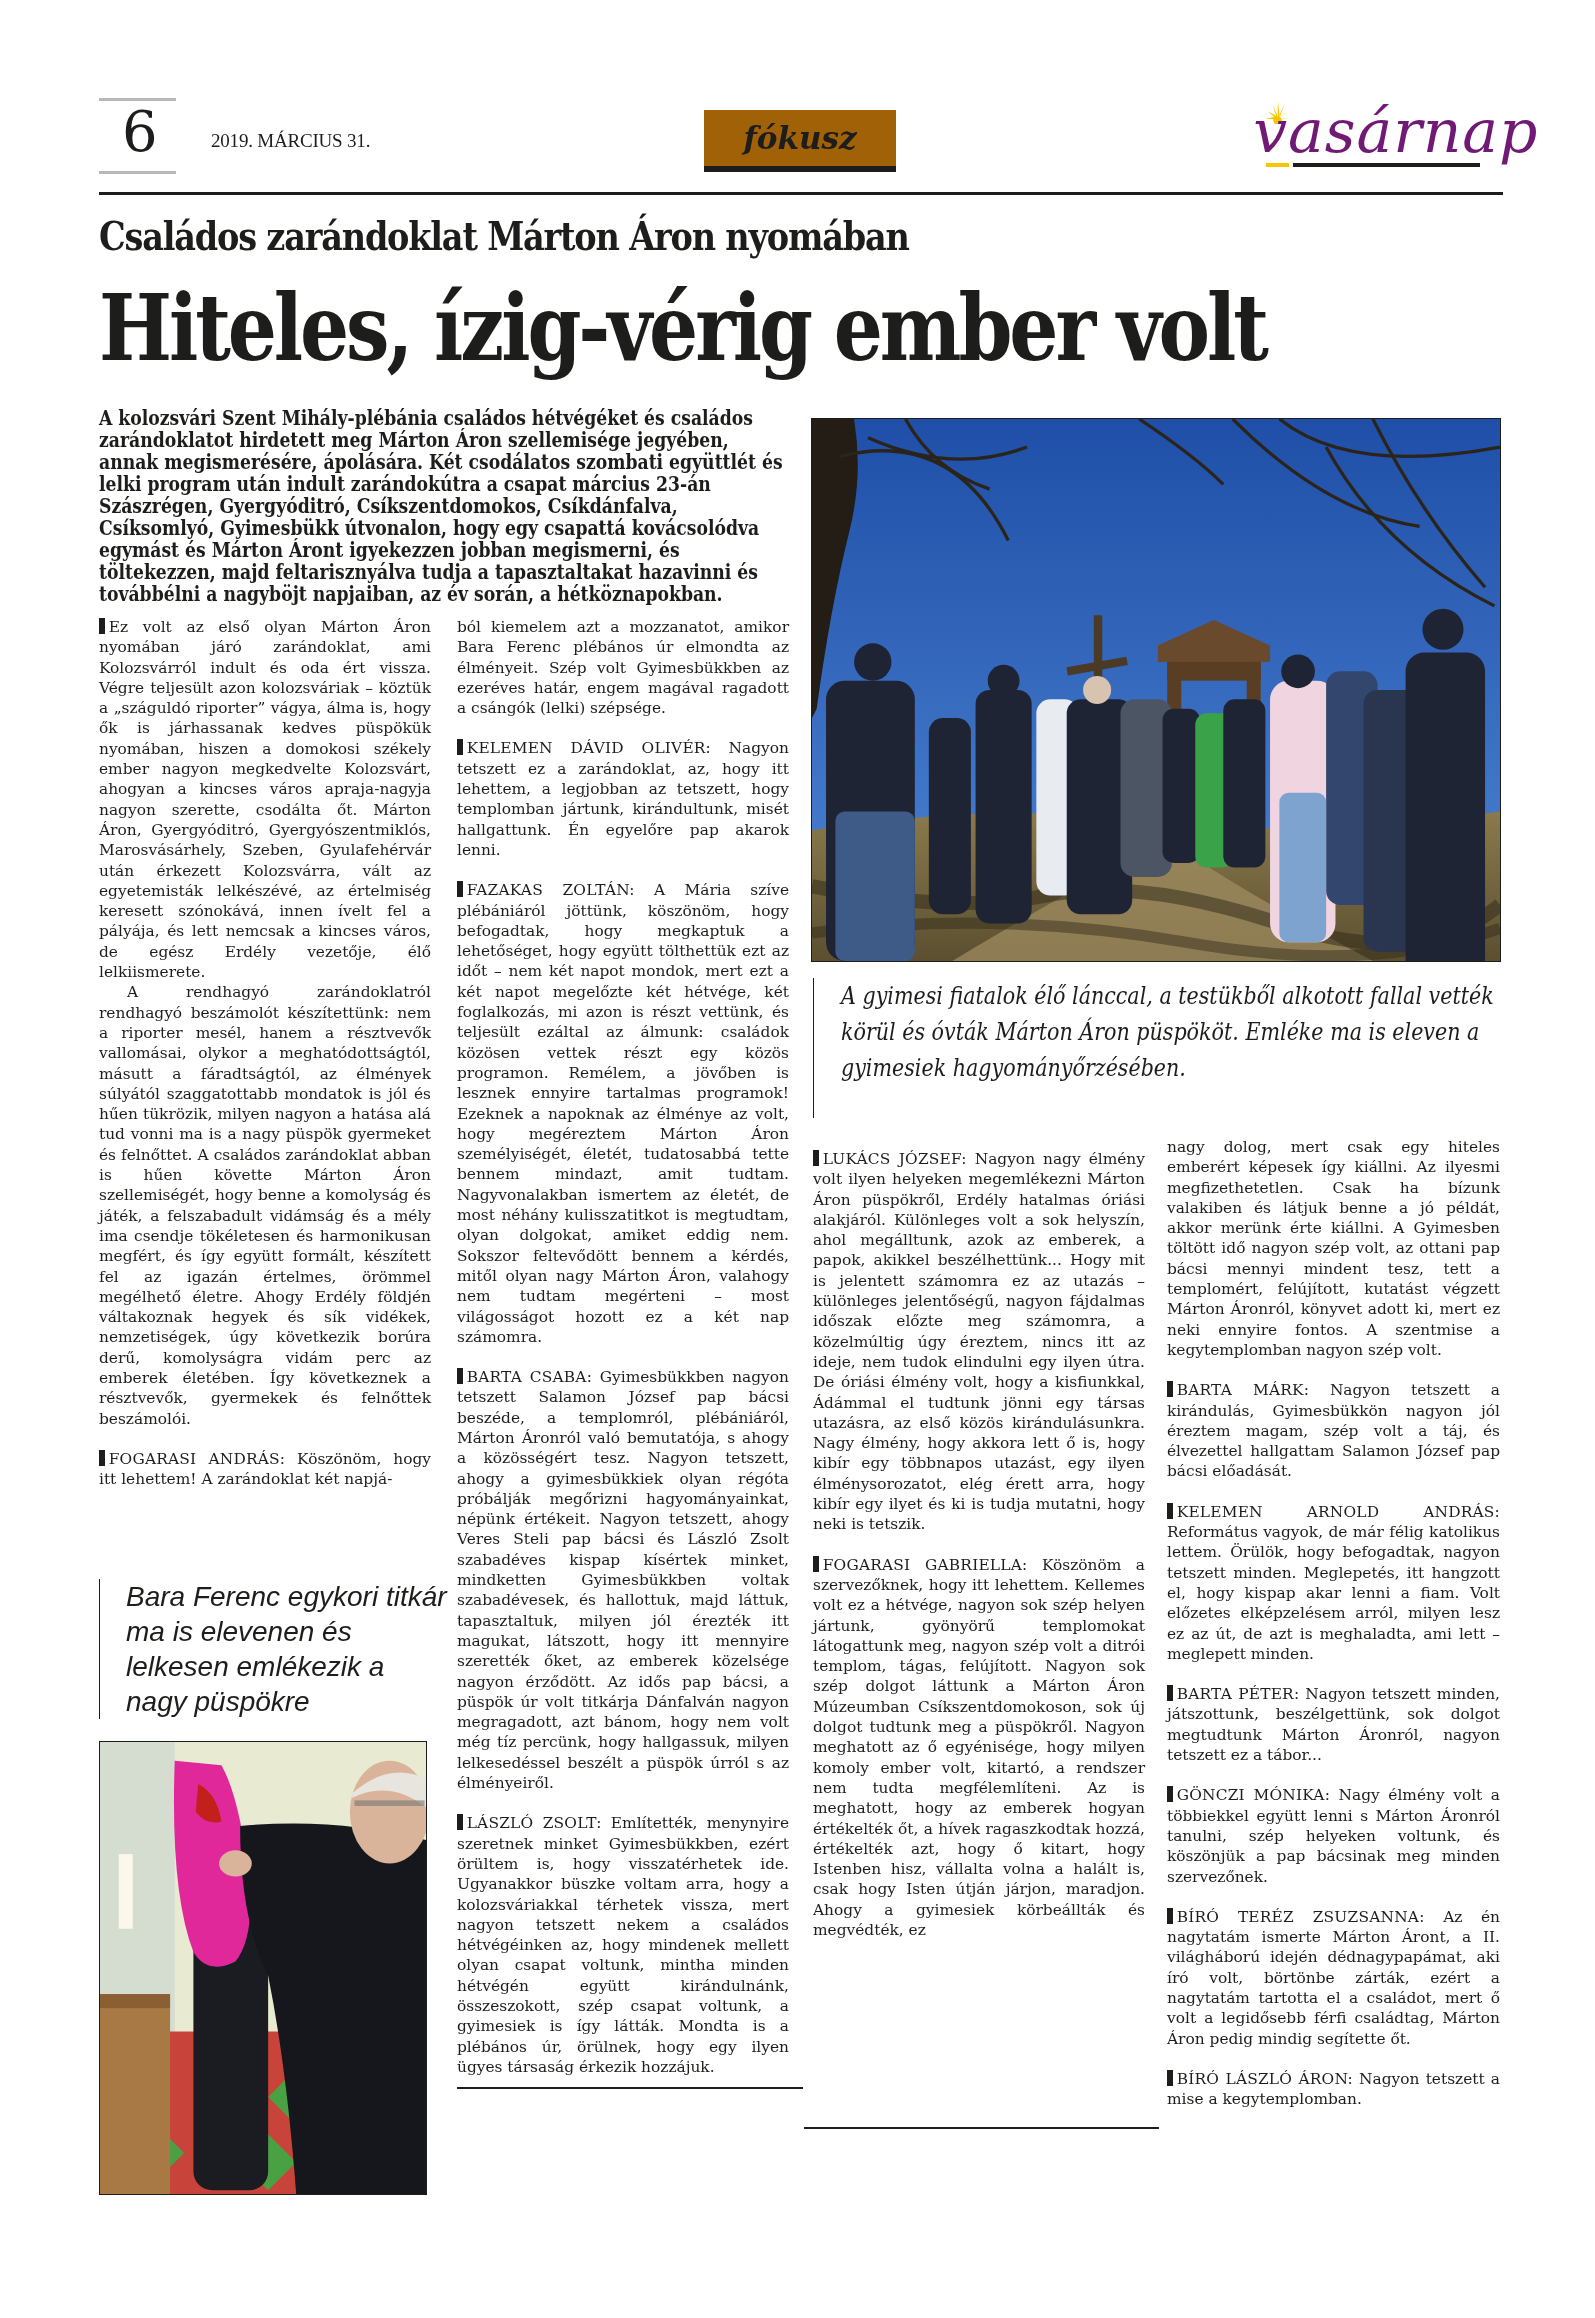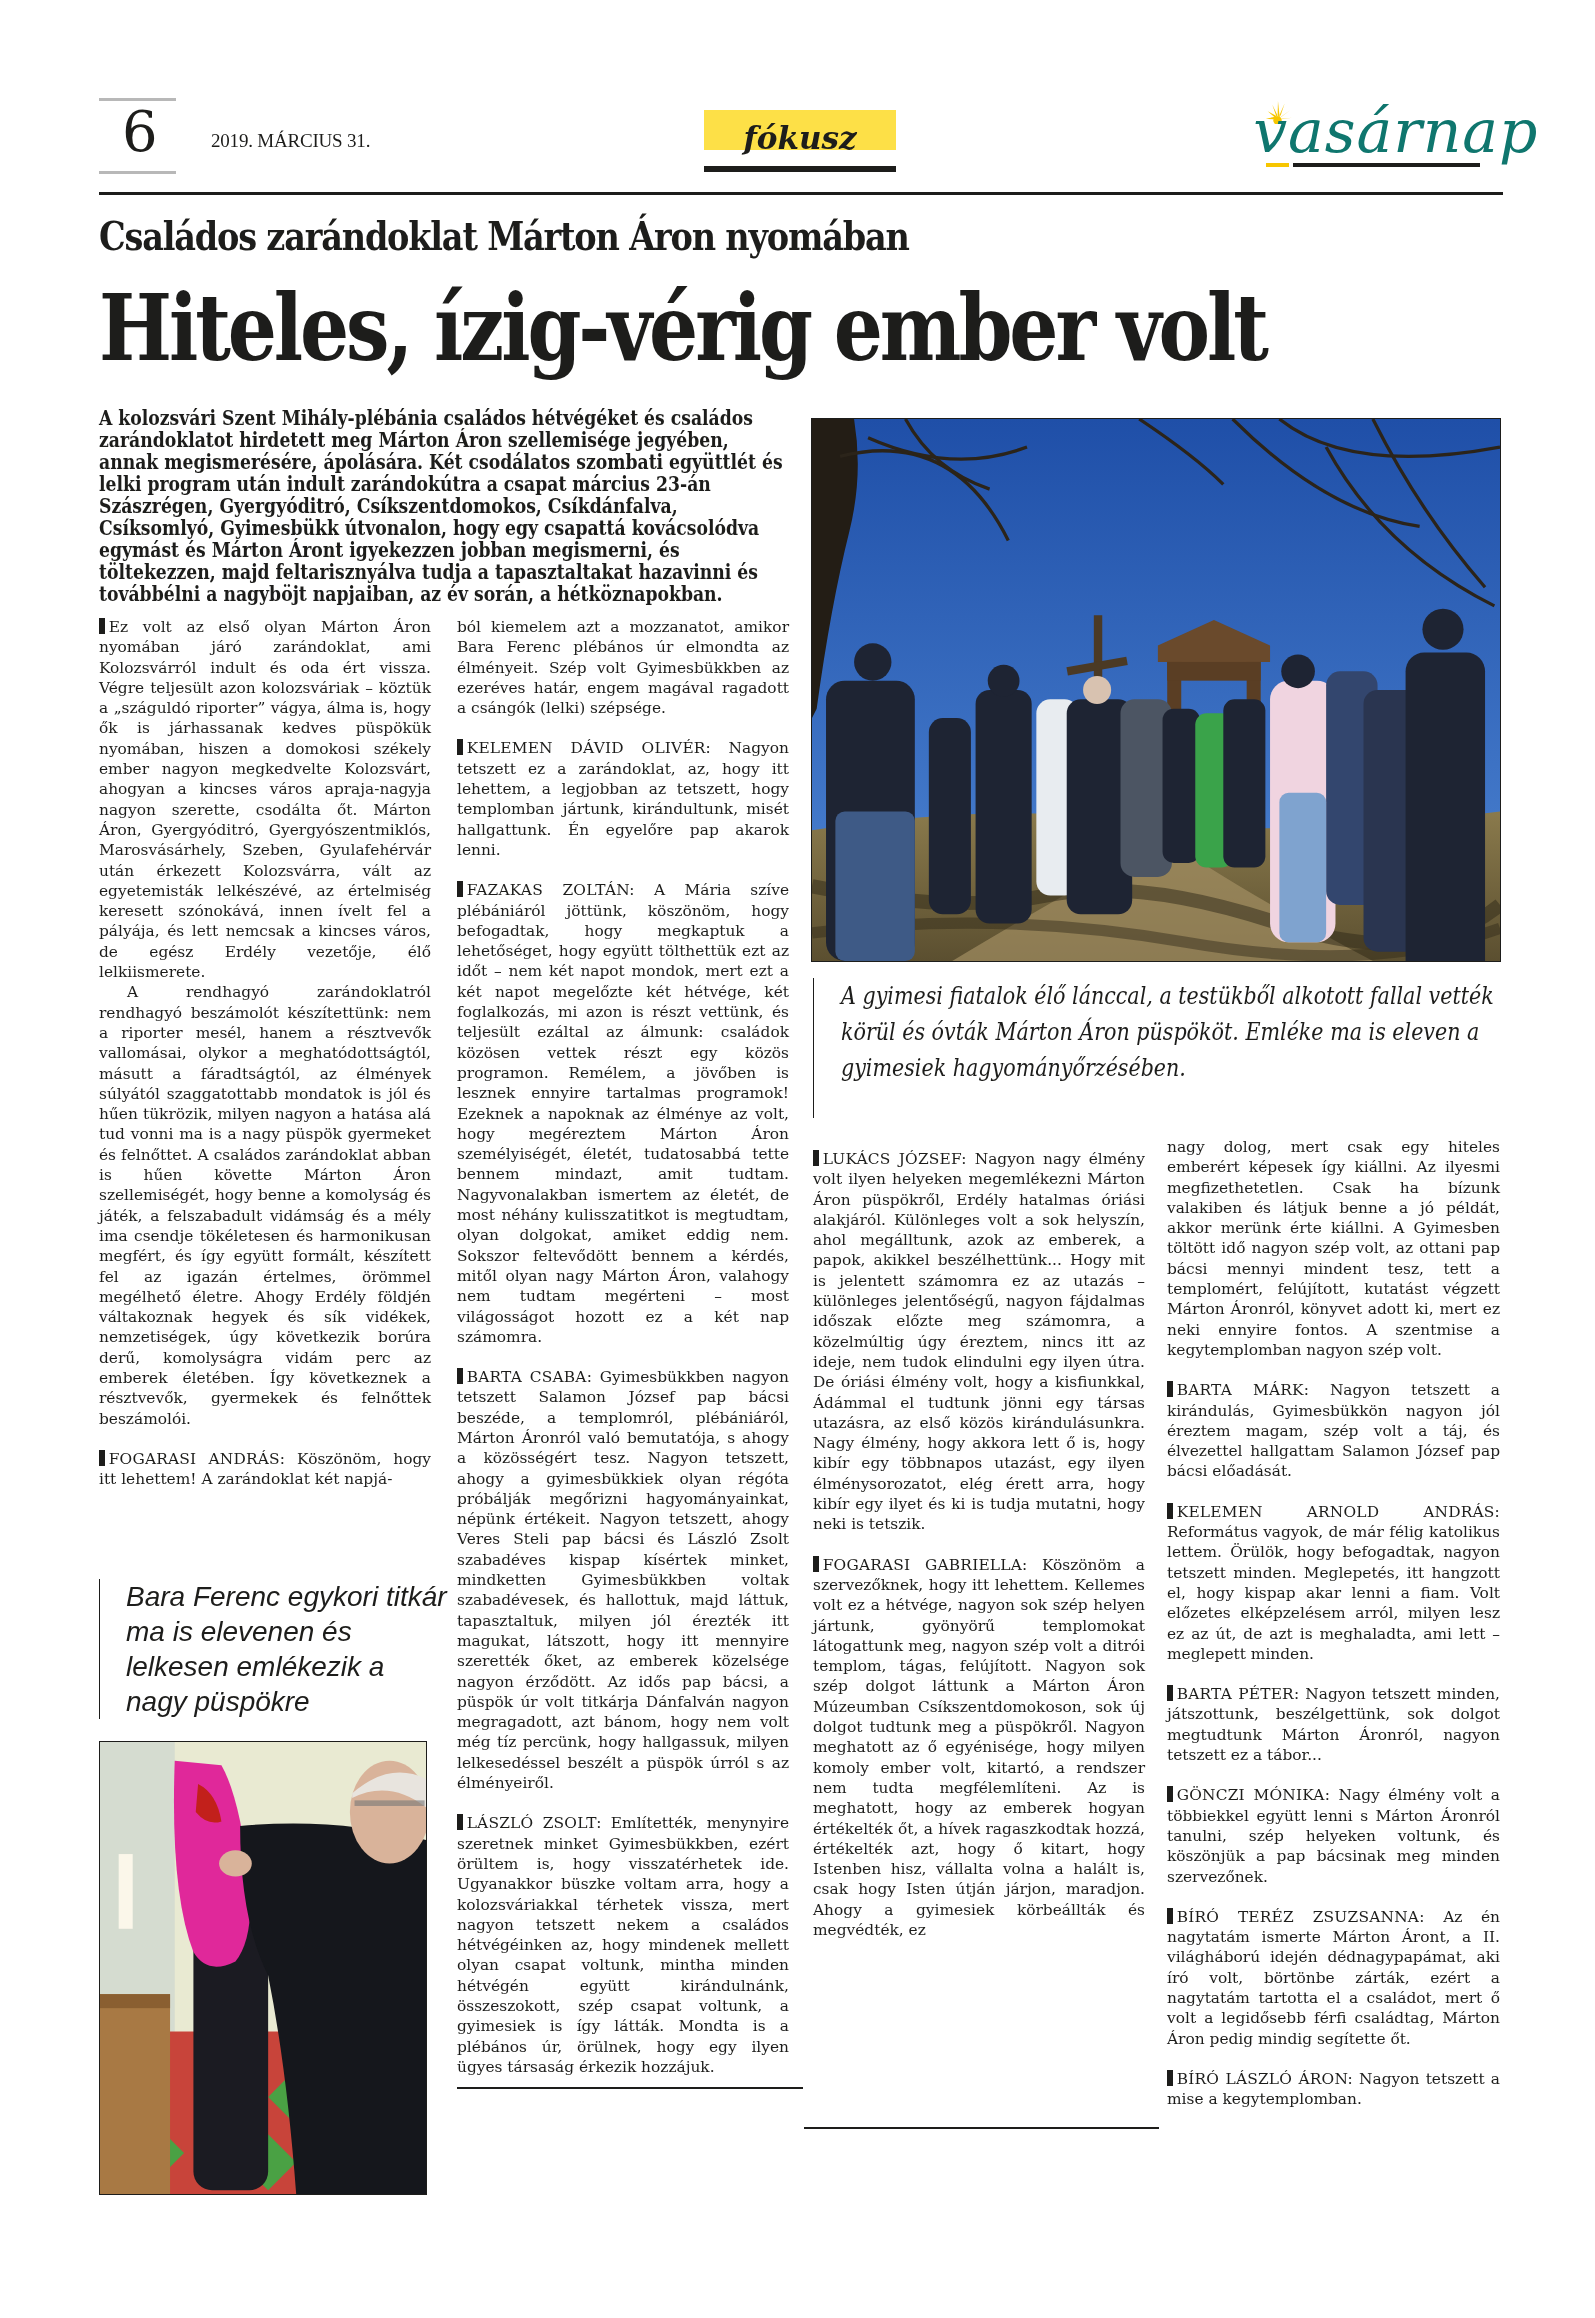--- a/index.html
+++ b/index.html
@@ -3,25 +3,25 @@
 <meta charset="utf-8">
 <style>
   html, body { margin: 0; padding: 0; background: #ffffff; }
   body { width: 1595px; height: 2319px; position: relative; overflow: hidden; color: #1d1d1b; font-family: "DejaVu Serif", serif; }
   .abs { position: absolute; }
 
   
   .pg-tick { background: #b8b8b8; height: 3.3px; width: 77px; left: 99px; }
   .pg-num { left: 122px; top: 104px; font-family: "DejaVu Serif", serif; font-size: 56px; font-weight: 300; line-height: 1; color: #1d1d1b; }
   .pg-date { left: 211px; top: 130px; font-family: "Liberation Serif", serif; font-size: 19px; letter-spacing: -0.2px; }
-  .section-box { left: 704px; top: 110px; width: 192px; height: 40px; background: #fde047; }
+  .section-box { left: 704px; top: 110px; width: 192px; height: 56px; background: #a16207; }
   .section-box .lbl { position: absolute; left: 0; right: 0; top: 10.3px; text-align: center; font-family: "DejaVu Serif", serif; font-style: italic; font-weight: bold; font-size: 31px; color: #1d1d1b; }
   .section-bar { left: 704px; top: 166px; width: 192px; height: 5.6px; background: #1d1d1b; }
   .logo { left: 1243px; top: 91px; width: 262px; height: 84px; }
-  .logo .word { position: absolute; left: 10.3px; top: 4.7px; font-family: "DejaVu Serif", serif; font-style: italic; font-size: 60px; color: #0f766e; letter-spacing: 0.9px; }
+  .logo .word { position: absolute; left: 10.3px; top: 4.7px; font-family: "DejaVu Serif", serif; font-style: italic; font-size: 60px; color: #701a75; letter-spacing: 0.9px; }
   .logo .yellow-bar { position: absolute; left: 23.4px; top: 72px; width: 22.4px; height: 3.7px; background: #f7c600; }
   .logo .black-bar { position: absolute; left: 50px; top: 72px; width: 187px; height: 3.7px; background: #1d1d1b; }
   .logo svg { position: absolute; left: 18px; top: 9.3px; }
   .header-rule { left: 99px; top: 192px; width: 1404px; height: 2.8px; background: #1d1d1b; }
 
   
   .kicker { left: 99px; top: 213px; font-family: "DejaVu Serif", serif; font-weight: bold; font-size: 39px; letter-spacing: -1.4px; transform: scaleX(0.86); transform-origin: left top; white-space: nowrap; }
   .headline { left: 99px; top: 280px; font-family: "DejaVu Serif", serif; font-weight: bold; font-size: 92px; letter-spacing: -3.7px; transform: scaleX(0.84); transform-origin: left top; white-space: nowrap; line-height: 1.05; }
 
   

